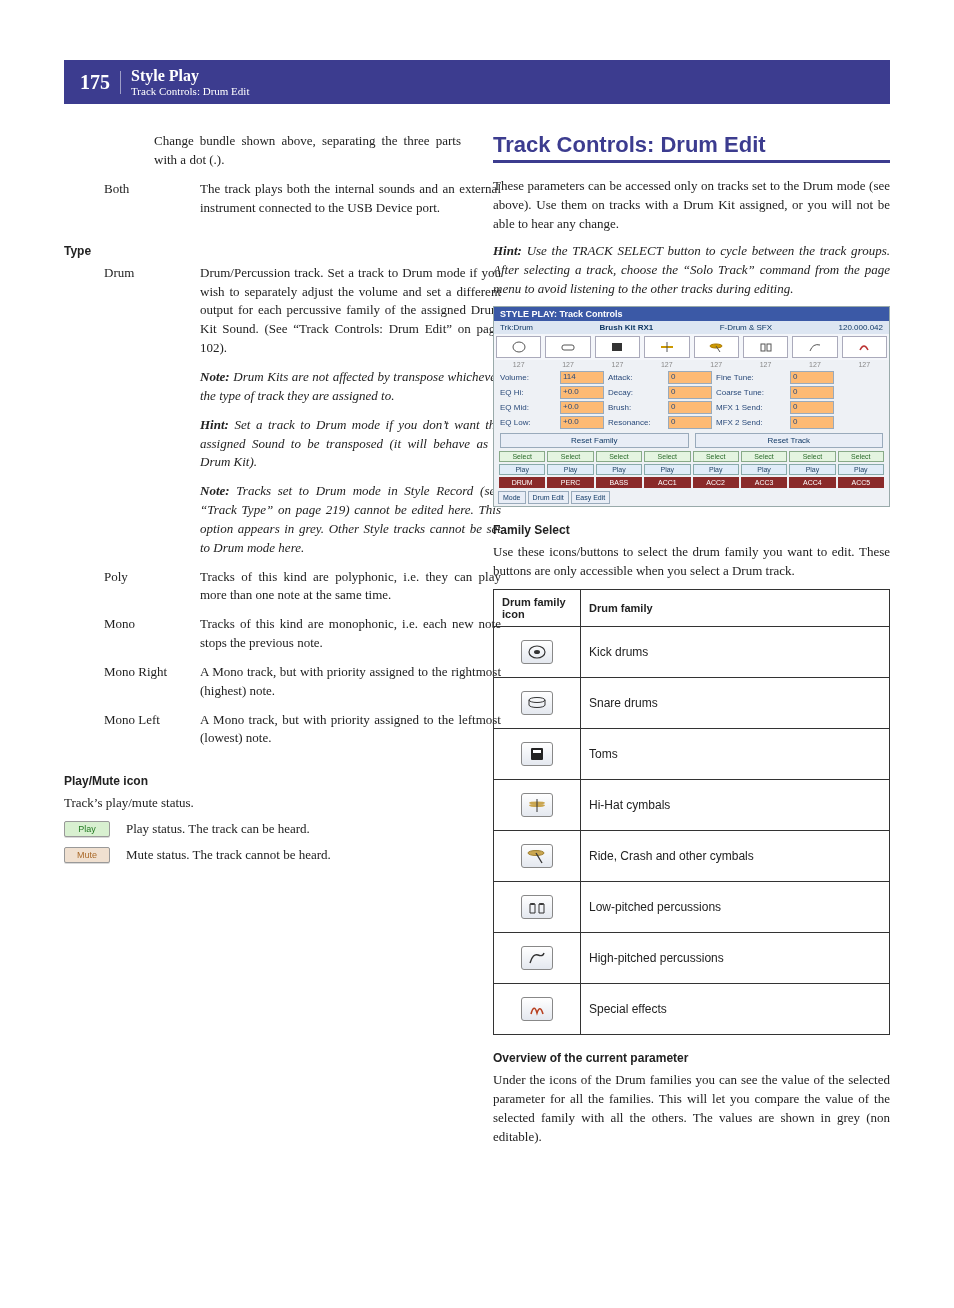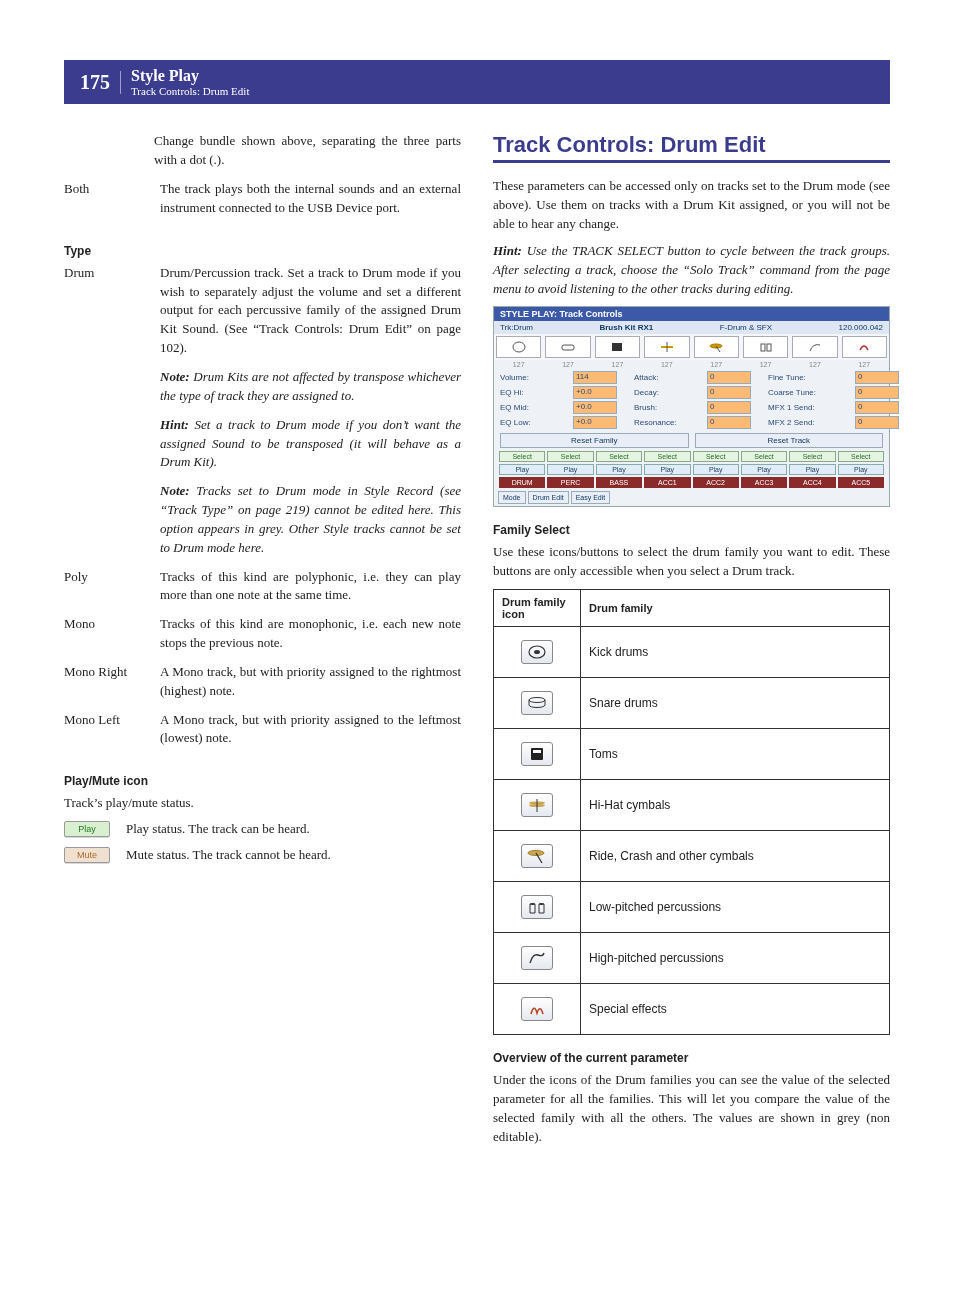--- a/index.html
+++ b/index.html
@@ -33,21 +33,21 @@
   .header-title1 { font-weight: bold; font-size: 16px; }
   .header-title2 { font-size: 11px; }
   .columns {
     display: flex;
     gap: 32px;
   }
   .col { flex: 1 1 0; min-width: 0; }
   .col p { margin: 0 0 8px 0; line-height: 1.45; text-align: justify; }
   .indent-block { margin-left: 90px; }
   .indent-block p { margin: 0 0 10px 0; line-height: 1.45; text-align: justify; }
-  .def-table { width: 100%; border-collapse: collapse; }
+  .def-table { width: 100%; border-collapse: collapse; margin-left: 40px; }
   .def-table td { vertical-align: top; padding: 0 0 10px 0; line-height: 1.45; }
   .def-table td.term { width: 90px; padding-right: 6px; }
   .def-table td.desc { text-align: justify; }
   .section-label {
     font-weight: bold;
     font-family: Arial, Helvetica, sans-serif;
     font-size: 12px;
     margin: 16px 0 6px 0;
   }
   .italic { font-style: italic; }
@@ -122,21 +122,21 @@
   .ss-valrow .vc {
     flex: 1;
     text-align: center;
     font-size: 7px;
     color: #888;
     padding: 1px 0;
   }
   .ss-params {
     display: grid;
     grid-template-columns: 56px 44px 56px 44px 70px 44px;
-    gap: 2px 17px;
+    gap: 2px 4px;
     padding: 2px 6px;
     align-items: center;
   }
   .ss-params .lbl { color: #2a4a7a; font-size: 8px; text-align: left; }
   .ss-params .val {
     background: #fdba74;
     border: 1px solid #9ab;
     text-align: left;
     padding: 0 2px;
     color: #2a4a7a;

